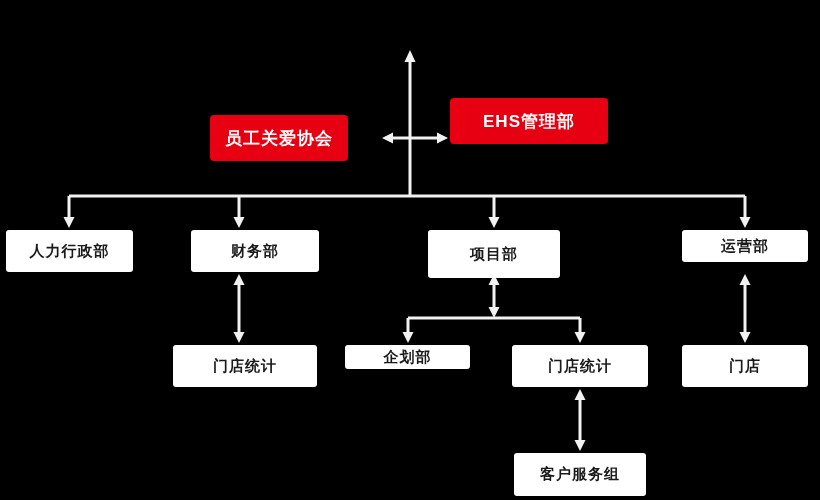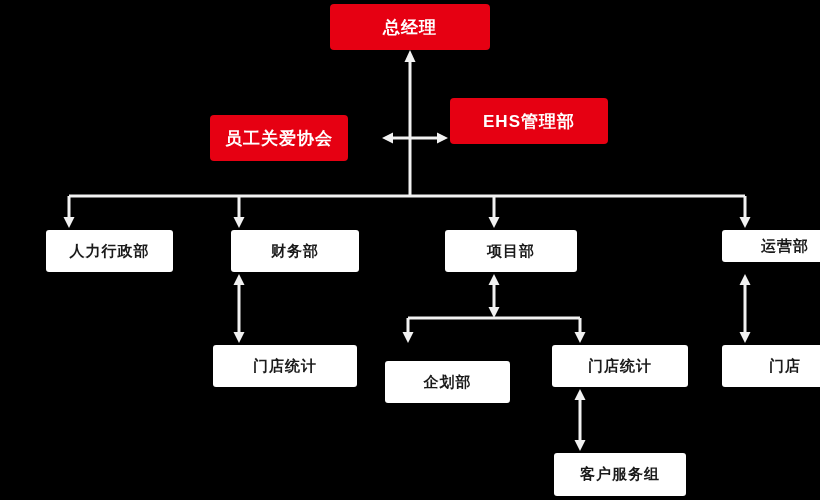--- a/index.html
+++ b/index.html
@@ -45,21 +45,20 @@
     font-weight: bold;
     font-size: 17px;
     border-radius: 4px;
   }
   .node.white {
     background: #ffffff;
     color: #1a1a1a;
     font-weight: 600;
     font-size: 15px;
     border-radius: 3px;
-    margin-left: 40px;
   }
 </style>
 </head>
 <body>
 
 <div class="canvas">
 
   <svg class="connectors" viewBox="0 0 820 500">
 
     <g>
@@ -108,30 +107,29 @@
       <polygon points="580,451 574.5,440 585.5,440"></polygon>
     </g>
 
     <g>
       <line x1="745" y1="282" x2="745" y2="336"></line>
       <polygon points="745,274 739.5,285 750.5,285"></polygon>
       <polygon points="745,343 739.5,332 750.5,332"></polygon>
     </g>
   </svg>
 
-  <div class="node red" style="left:330px; top:4px; width:160px; height:46px">总经理</div>
 
   <div class="node red" style="left:210px; top:115px; width:138px; height:46px">员工关爱协会</div>
   <div class="node red" style="left:450px; top:98px; width:158px; height:46px">EHS管理部</div>
 
   <div class="node white" style="left:6px; top:230px; width:127px; height:42px">人力行政部</div>
   <div class="node white" style="left:191px; top:230px; width:128px; height:42px">财务部</div>
-  <div class="node white" style="left:405px; top:230px; width:132px; height:42px">项目部</div>
+  <div class="node white" style="left:428px; top:230px; width:132px; height:48px">项目部</div>
   <div class="node white" style="left:682px; top:230px; width:126px; height:32px">运营部</div>
 
   <div class="node white" style="left:173px; top:345px; width:144px; height:42px">门店统计</div>
-  <div class="node white" style="left:345px; top:361px; width:125px; height:42px">企划部</div>
+  <div class="node white" style="left:345px; top:345px; width:125px; height:24px">企划部</div>
   <div class="node white" style="left:512px; top:345px; width:136px; height:42px">门店统计</div>
   <div class="node white" style="left:514px; top:453px; width:132px; height:43px">客户服务组</div>
 
   <div class="node white" style="left:682px; top:345px; width:126px; height:42px">门店</div>
 
 </div>
 
 </body></html>

